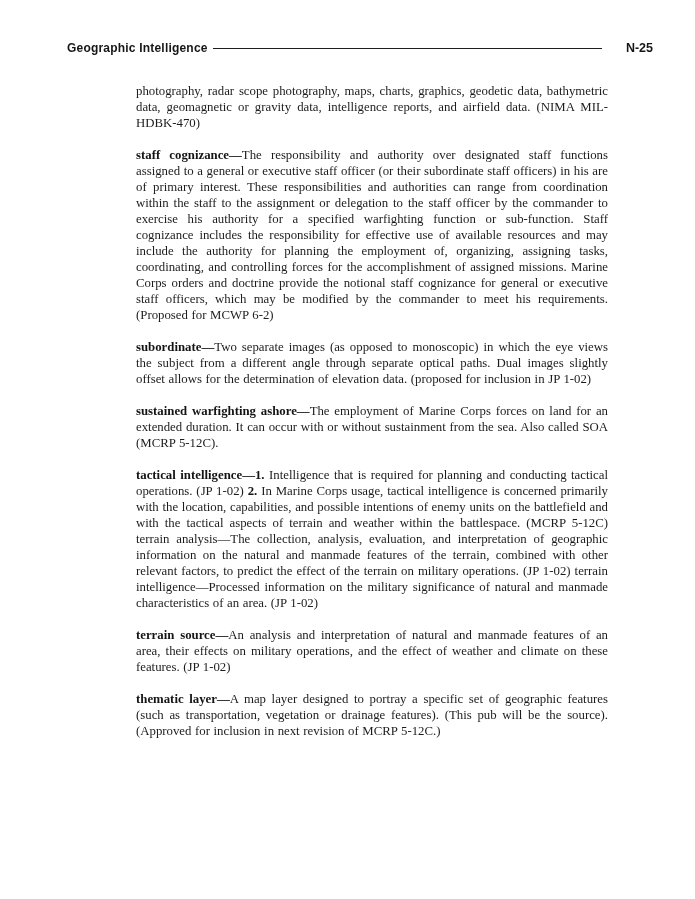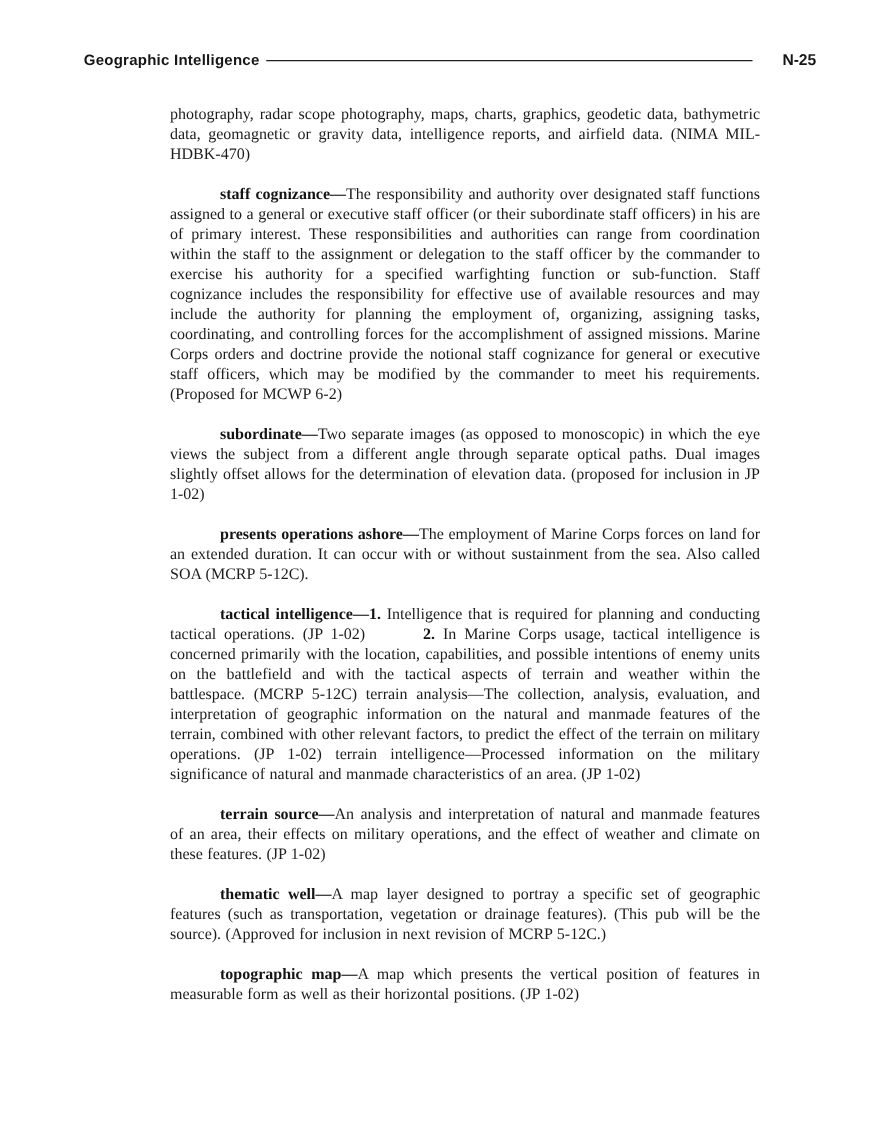--- a/index.html
+++ b/index.html
@@ -52,34 +52,32 @@
   .entry {
     margin: 0 0 16px 0;
     font-size: 12.8px;
     line-height: 16px;
     text-align: justify;
     word-spacing: 0.4px;
   }
   .entry b {
     font-weight: bold;
     color: #141414;
-    margin-left: 40px;
   }
 </style>
 </head>
 <body>
 
 <div class="page-header">
   <span class="header-title">Geographic Intelligence</span>
   <span class="header-rule"></span>
   <span class="page-number">N-25</span>
 </div>
 
 <div class="glossary-content">
     <p class="entry">photography, radar scope photography, maps, charts, graphics, geodetic data, bathymetric data, geomagnetic or gravity data, intelligence reports, and airfield data. (NIMA MIL-HDBK-470)</p>
     <p class="entry"><b>staff cognizance—</b>The responsibility and authority over designated staff functions assigned to a general or executive staff officer (or their subordinate staff officers) in his are of primary interest. These responsibilities and authorities can range from coordination within the staff to the assignment or delegation to the staff officer by the commander to exercise his authority for a specified warfighting function or sub-function. Staff cognizance includes the responsibility for effective use of available resources and may include the authority for planning the employment of, organizing, assigning tasks, coordinating, and controlling forces for the accomplishment of assigned missions. Marine Corps orders and doctrine provide the notional staff cognizance for general or executive staff officers, which may be modified by the commander to meet his requirements. (Proposed for MCWP 6-2)</p>
     <p class="entry"><b>subordinate—</b>Two separate images (as opposed to monoscopic) in which the eye views the subject from a different angle through separate optical paths. Dual images slightly offset allows for the determination of elevation data. (proposed for inclusion in JP 1-02)</p>
-    <p class="entry"><b>presents operations ashore—</b>The employment of Marine Corps forces on land for an extended duration. It can occur with or without sustainment from the sea. Also called SOA (MCRP 5-12C).</p>
+    <p class="entry"><b>sustained warfighting ashore—</b>The employment of Marine Corps forces on land for an extended duration. It can occur with or without sustainment from the sea. Also called SOA (MCRP 5-12C).</p>
     <p class="entry"><b>tactical intelligence—1.</b> Intelligence that is required for planning and conducting tactical operations. (JP 1-02) <b>2.</b> In Marine Corps usage, tactical intelligence is concerned primarily with the location, capabilities, and possible intentions of enemy units on the battlefield and with the tactical aspects of terrain and weather within the battlespace. (MCRP 5-12C) terrain analysis—The collection, analysis, evaluation, and interpretation of geographic information on the natural and manmade features of the terrain, combined with other relevant factors, to predict the effect of the terrain on military operations. (JP 1-02) terrain intelligence—Processed information on the military significance of natural and manmade characteristics of an area. (JP 1-02)</p>
     <p class="entry"><b>terrain source—</b>An analysis and interpretation of natural and manmade features of an area, their effects on military operations, and the effect of weather and climate on these features. (JP 1-02)</p>
-    <p class="entry"><b>thematic well—</b>A map layer designed to portray a specific set of geographic features (such as transportation, vegetation or drainage features). (This pub will be the source). (Approved for inclusion in next revision of MCRP 5-12C.)</p>
-    <p class="entry"><b>topographic map—</b>A map which presents the vertical position of features in measurable form as well as their horizontal positions. (JP 1-02)</p>
+    <p class="entry"><b>thematic layer—</b>A map layer designed to portray a specific set of geographic features (such as transportation, vegetation or drainage features). (This pub will be the source). (Approved for inclusion in next revision of MCRP 5-12C.)</p>
   </div>
 
 </body></html>

